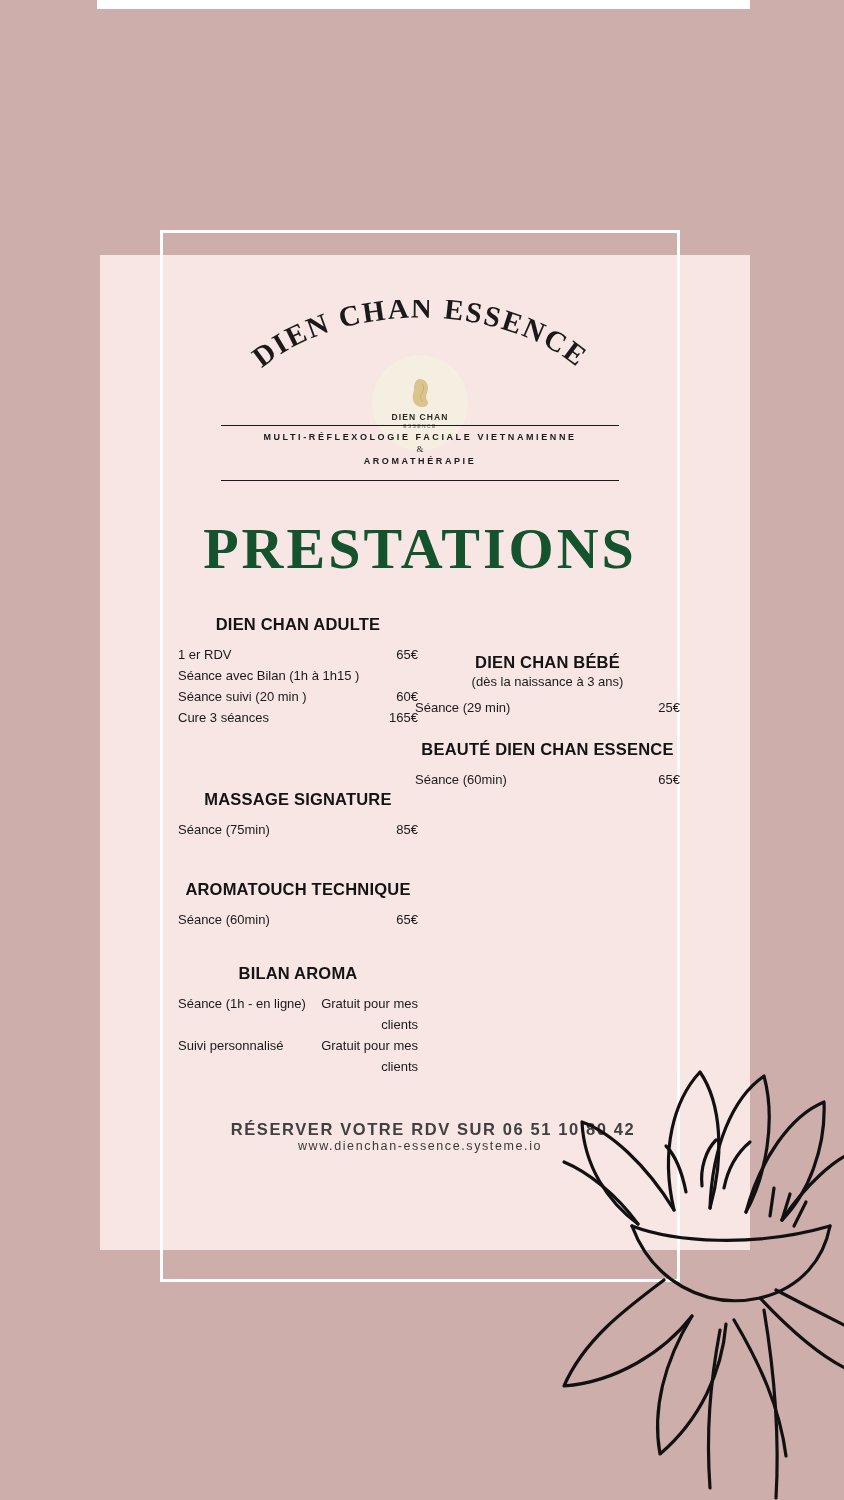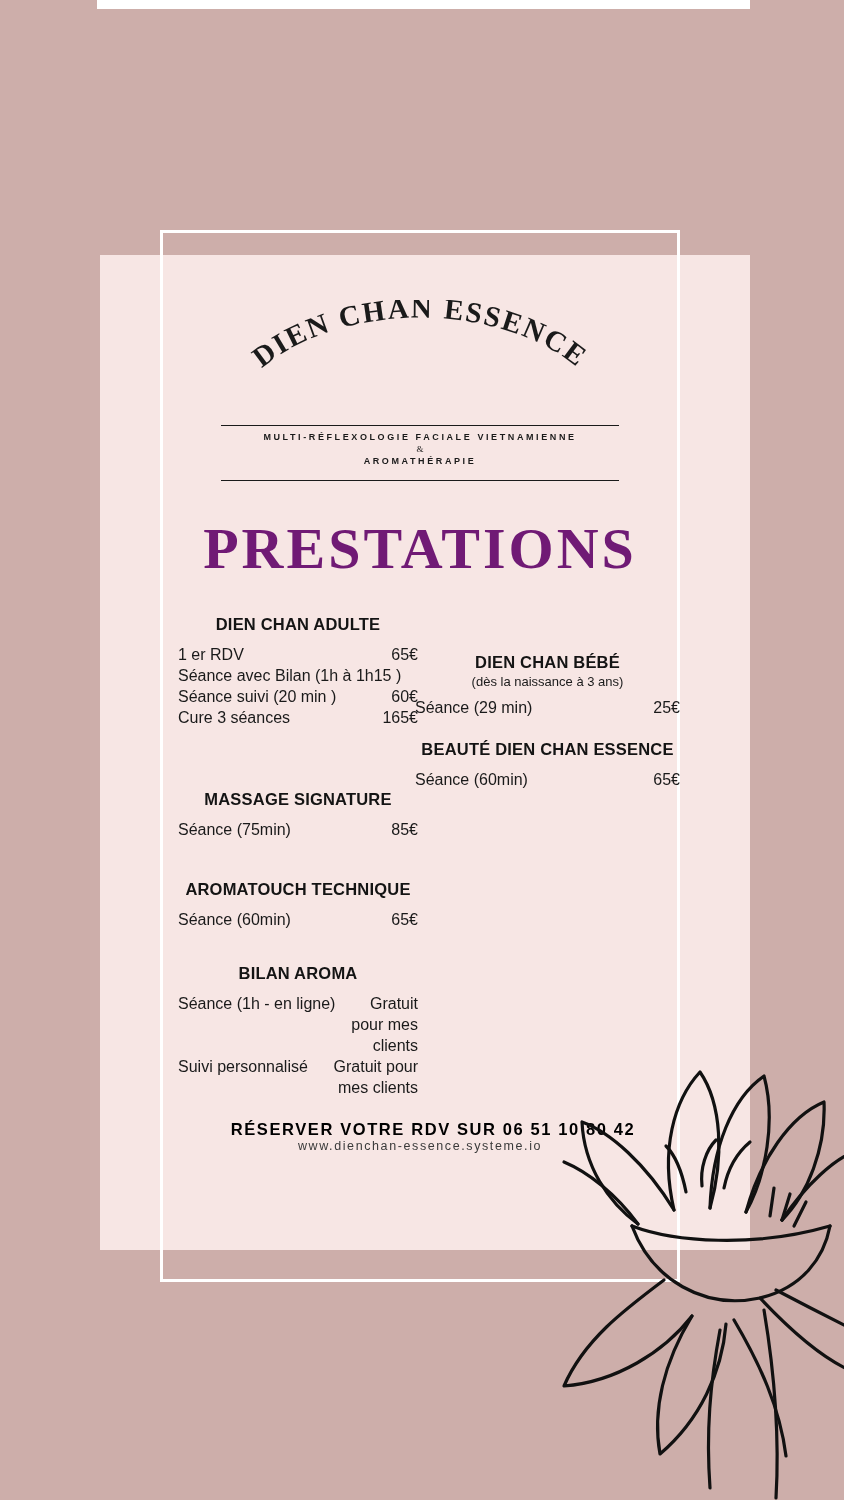--- a/index.html
+++ b/index.html
@@ -154,21 +154,21 @@
   .title {
     position: absolute;
     left: 0;
     top: 285px;
     width: 520px;
     text-align: center;
     font-family: "Liberation Serif", serif;
     font-weight: bold;
     font-size: 58px;
     letter-spacing: 3px;
-    color: #701a75;
+    color: #14532d;
   }
 
   
   .services {
     position: absolute;
     left: 0;
     top: 385px;
     width: 520px;
   }
   .col {
@@ -189,21 +189,21 @@
   .block-head.center { text-align: center; }
   .block-sub {
     font-size: 13px;
     color: #1a1a1a;
     text-align: center;
     margin-top: -8px;
     margin-bottom: 8px;
   }
   .row {
     display: flex;
-    font-size: 16px;
+    font-size: 13px;
     color: #1a1a1a;
     line-height: 21px;
   }
   .row .label { flex: 0 0 auto; }
   .row .price {
     margin-left: auto;
     text-align: right;
   }
 
   
@@ -218,21 +218,21 @@
     position: absolute;
     left: 0;
     top: 890px;
     width: 520px;
     text-align: center;
   }
   .footer-main {
     font-size: 16.5px;
     font-weight: bold;
     letter-spacing: 1.6px;
-    color: #000000;
+    color: #404040;
     padding-left: 26px;
   }
   .footer-sub {
     font-size: 12.5px;
     letter-spacing: 1.6px;
     color: #3a3a3a;
     margin-top: 0;
   }
 
   
@@ -259,20 +259,28 @@
     <div class="logo-wrap">
       <div class="arc-wrap">
         <svg class="arc-svg" width="440" height="130" viewBox="0 0 440 130">
           <defs>
             <path id="arcpath" d="M 26,124 A 196,124 0 0 1 414,124" fill="none"></path>
           </defs>
           <text class="arc-text">
             <textPath href="#arcpath" startOffset="50%" text-anchor="middle" id="arc-text-path">DIEN CHAN ESSENCE</textPath>
           </text>
         </svg>
+        <div class="seal">
+          <svg class="seal-fig" viewBox="0 0 22 30">
+            <path d="M11 1c5 0 8 4 8 9 0 4-2 6-2 9 0 3 2 3 2 6 0 2-2 4-6 4-5 0-8-3-9-7-1-5 1-7 1-11C5 5 7 1 11 1z" fill="#d9c48f"></path>
+            <path d="M13 6c2 2 2 6 0 9-2 3-2 6 1 9" fill="none" stroke="#c7ad70" stroke-width="1"></path>
+          </svg>
+          <div class="seal-name">DIEN CHAN</div>
+          <div class="seal-sub">ESSENCE</div>
+        </div>
       </div>
     </div>
 
     <div class="tagline">
       <div class="rule"></div>
       <div class="tag-line1">MULTI-RÉFLEXOLOGIE FACIALE VIETNAMIENNE</div>
       <div class="tag-amp">&amp;</div>
       <div class="tag-line2">AROMATHÉRAPIE</div>
       <div class="rule"></div>
     </div>

